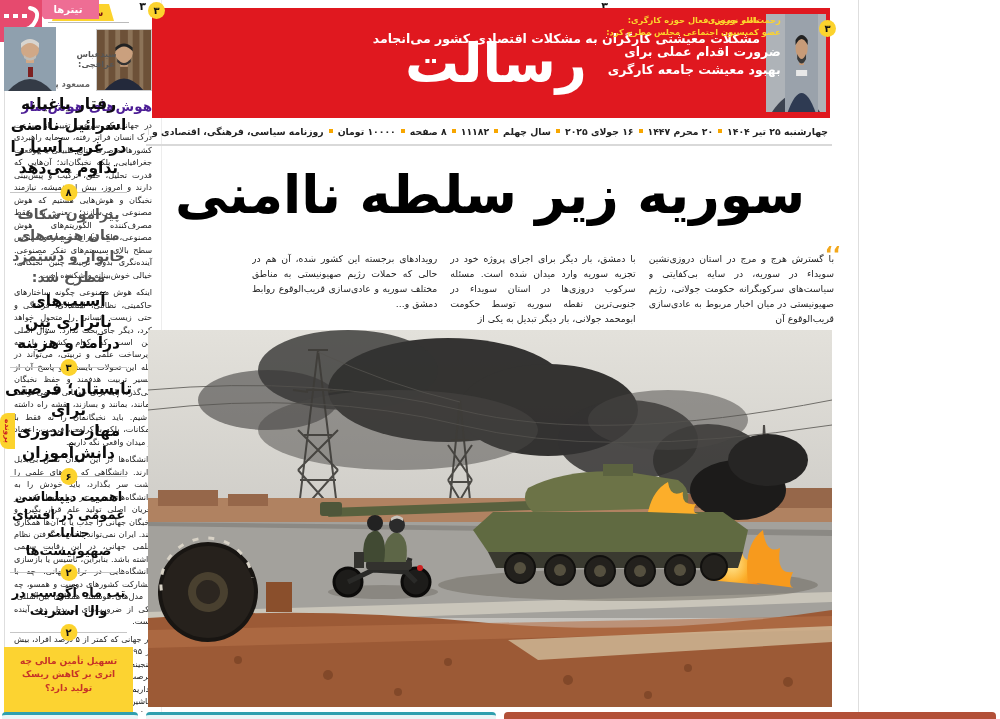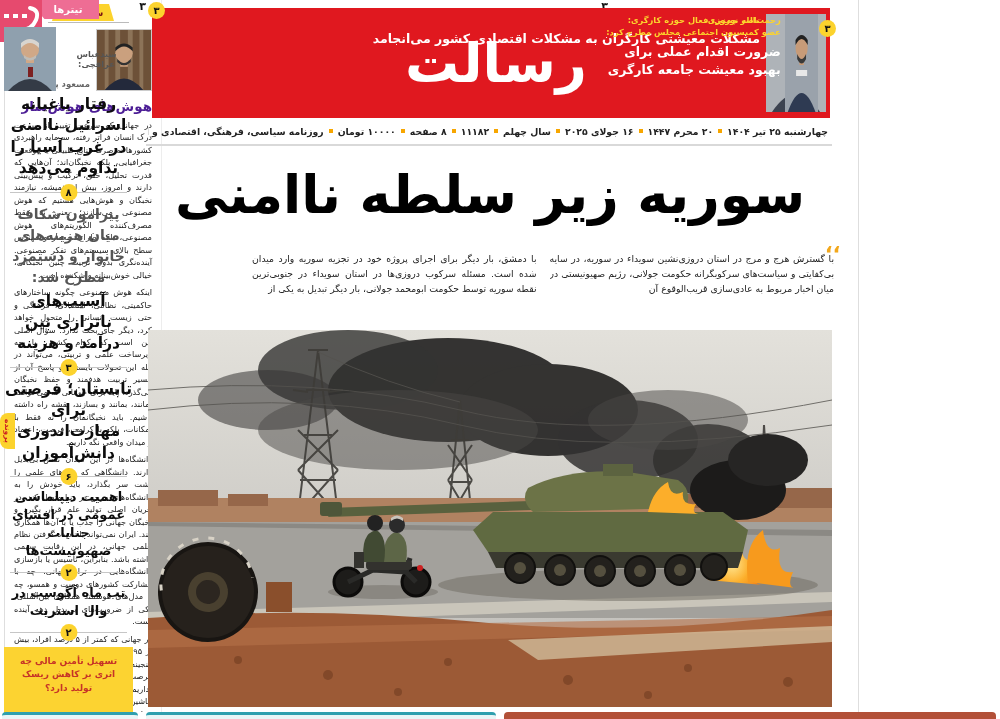--- a/index.html
+++ b/index.html
@@ -180,20 +180,21 @@
       <span>روزنامه سیاسی، فرهنگی، اقتصادی و اجتماعی صبح ایران</span>
 
     </div>
     <div class="rule-main"></div>
 
     <div id="headline">سوریه زیر سلطه ناامنی</div>
     <span id="quote-mark">,,</span>
     <div id="lead">
       <div class="col">با گسترش هرج و مرج در استان دروزی‌نشین سویداء در سوریه، در سایه بی‌کفایتی و سیاست‌های سرکوبگرانه حکومت جولانی، رژیم صهیونیستی در میان اخبار مربوط به عادی‌سازی قریب‌الوقوع آن</div>
       <div class="col">با دمشق، بار دیگر برای اجرای پروژه خود در تجزیه سوریه وارد میدان شده است. مسئله سرکوب دروزی‌ها در استان سویداء در جنوبی‌ترین نقطه سوریه توسط حکومت ابومحمد جولانی، بار دیگر تبدیل به یکی از</div>
+      <div class="col">رویدادهای برجسته این کشور شده، آن هم در حالی که حملات رژیم صهیونیستی به مناطق مختلف سوریه و عادی‌سازی قریب‌الوقوع روابط دمشق و...</div>
     </div>
 
     <div id="photo">
       <svg viewBox="0 0 684 377" preserveAspectRatio="none">
         <defs>
           <linearGradient id="sky" x1="0" y1="0" x2="0" y2="1">
             <stop offset="0" stop-color="#e3e1db"></stop>
               <stop offset="0.6" stop-color="#cbc9c4"></stop>
               <stop offset="1" stop-color="#bdbbb6"></stop>
           </linearGradient>

